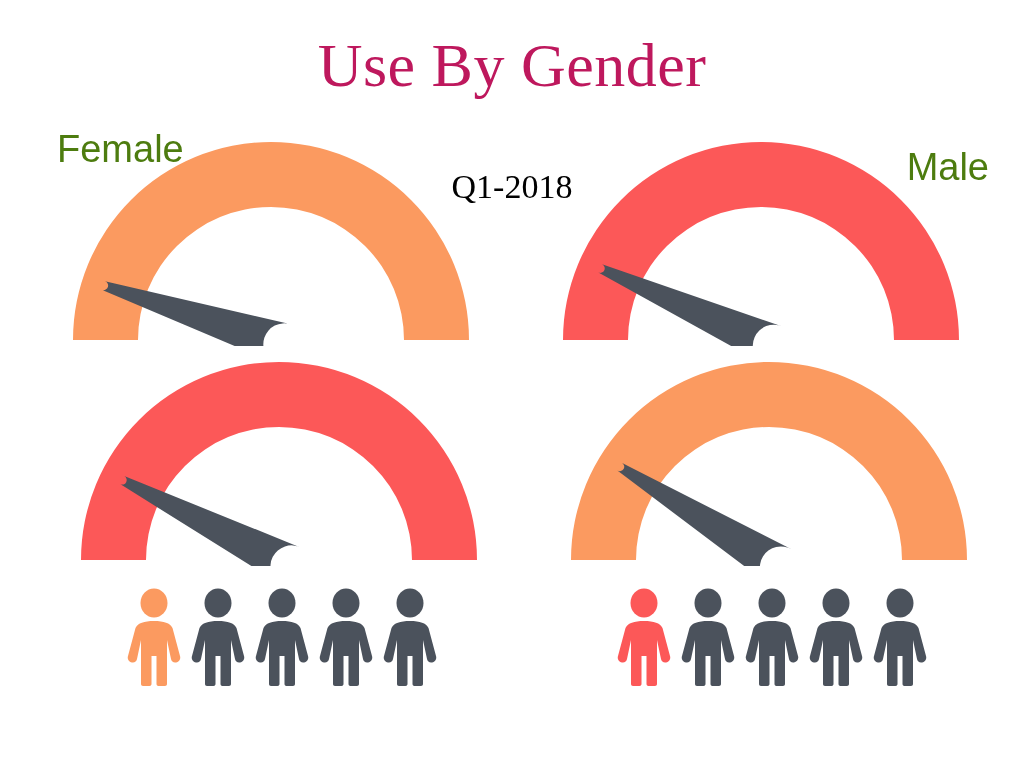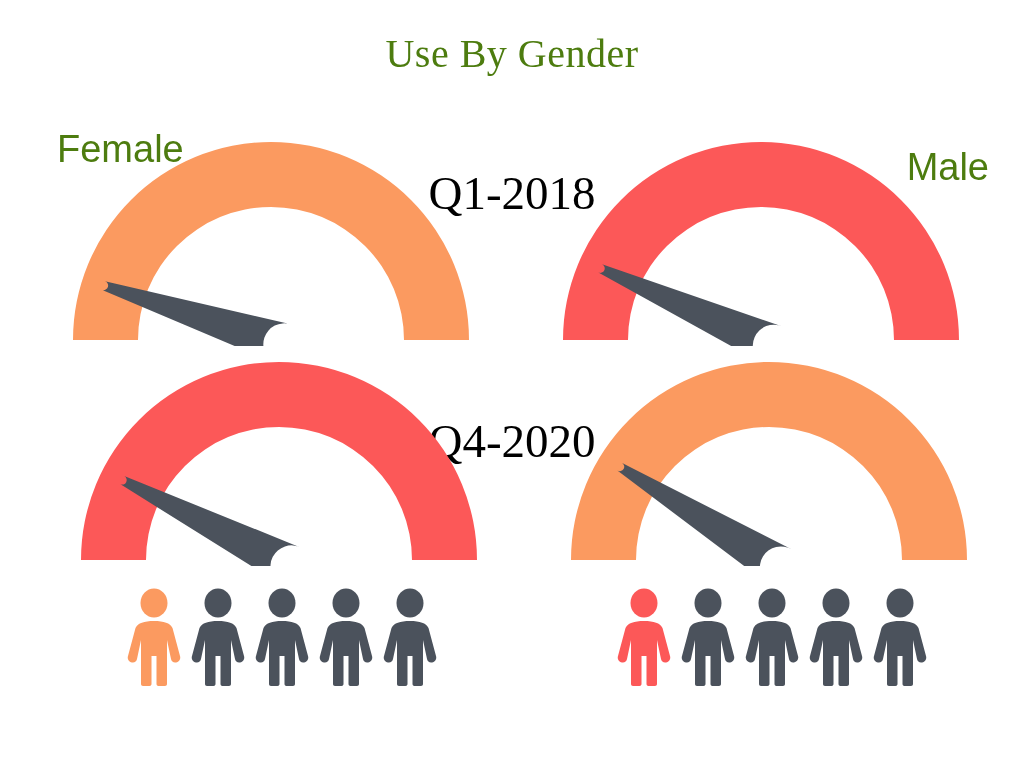--- a/index.html
+++ b/index.html
@@ -21,40 +21,40 @@
     top: 0;
     width: 1024px;
     height: 768px;
   }
   .page-title {
     position: absolute;
     left: 0;
     top: 34px;
     width: 1024px;
     text-align: center;
-    font-size: 40px;
+    font-size: 62px;
     line-height: 1;
-    color: #4d7c0f;
+    color: #be185d;
     font-family: "Liberation Serif", serif;
     font-weight: normal;
     letter-spacing: 0.5px;
   }
   .side-label {
     position: absolute;
     font-size: 38px;
     line-height: 1;
     color: #4d7c0f;
     font-family: Liberation Sans, sans-serif;
     white-space: nowrap;
   }
   .side-label.left  { left: 57px;  top: 130px; }
   .side-label.right { right: 35px; top: 148px; }
   .period-label {
     position: absolute;
-    font-size: 47px;
+    font-size: 34px;
     line-height: 1;
     color: #000000;
     font-family: "Liberation Serif", serif;
     white-space: nowrap;
     text-align: center;
     width: 260px;
   }
   .period-label.row1 { left: 382px; top: 170px; }
   .period-label.row2 { left: 382px; top: 418px; }
 
@@ -76,21 +76,20 @@
 <div id="stage">
 
   <div class="page-title">Use By Gender</div>
 
   <div class="side-label left">Female</div>
 
   <div class="side-label right">Male</div>
 
   <div class="period-label row1">Q1-2018</div>
 
-  <div class="period-label row2">Q4-2020</div>
 
   <div id="gauge-layer">
       <div class="gauge" style="left: 67px; top: 136px; width: 408px; height: 210px;">
         <svg width="408" height="210" viewBox="0 0 408 210">
           <path d="M 6 203.99999999999997 A 198 198 0 0 1 402 204 L 337 204 A 133 133 0 0 0 71 203.99999999999997 Z" fill="#FB9A60"></path>
           <path d="M 38.00462960674025 145.33325466668106 A 4.5 4.5 0 0 1 35.22347665736572 153.8927633133374 L 210.82543434625825 228.29842476344749 A 21 21 0 0 1 223.80414811000605 188.35405107905103 Z" fill="#4B525C"></path>
         </svg>
       </div>
       <div class="gauge" style="left: 557px; top: 136px; width: 408px; height: 210px;">
         <svg width="408" height="210" viewBox="0 0 408 210">

